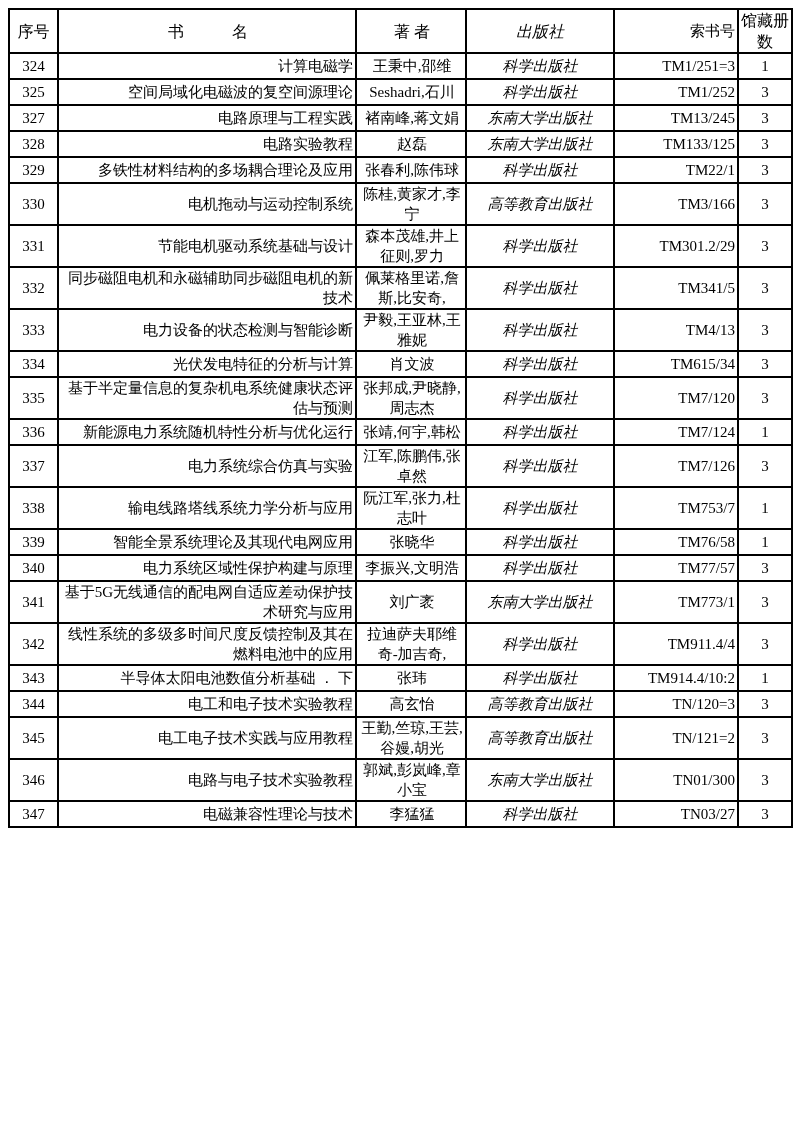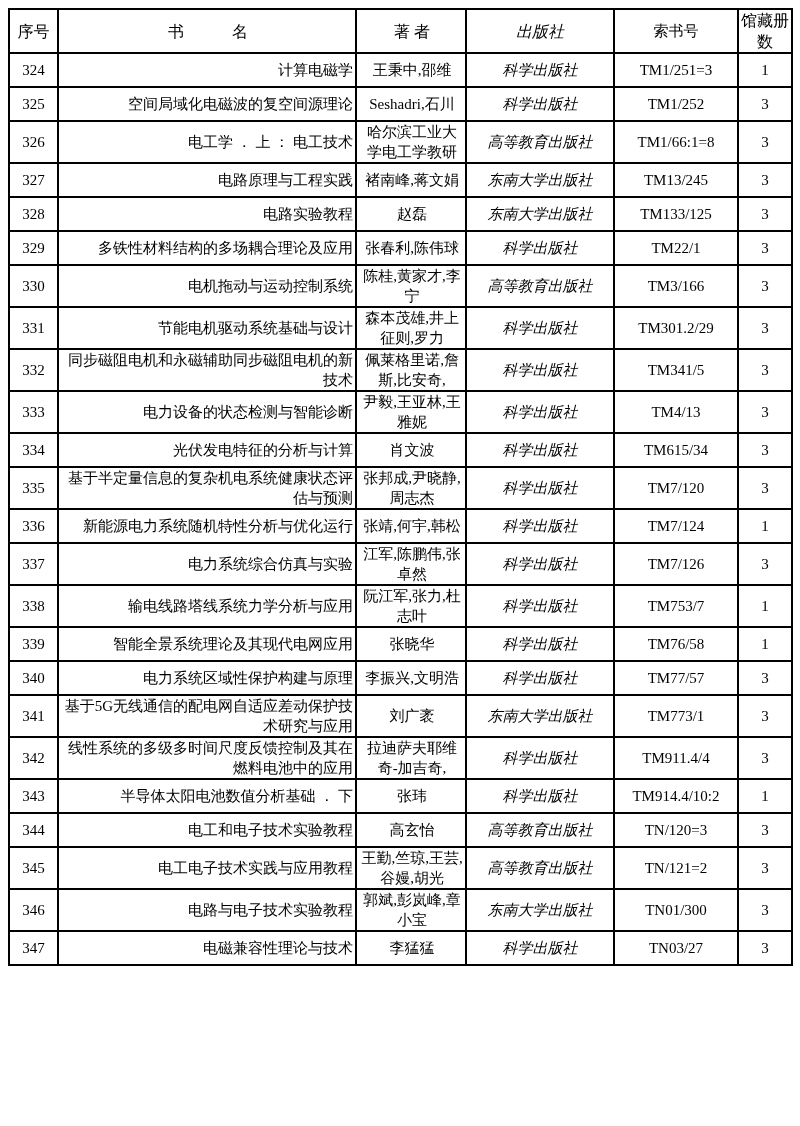--- a/index.html
+++ b/index.html
@@ -9,26 +9,26 @@
   }
   .sheet{position:absolute;left:8px;top:8px;}
   table{border-collapse:collapse;table-layout:fixed;width:783px;}
   th,td{
     border:2px solid #000;overflow:hidden;vertical-align:middle;
     font-size:15px;line-height:20px;font-weight:normal;padding:0 2px;
     word-break:break-all;
   }
   thead tr{height:39px;}
   thead th{text-align:center;font-size:16px;line-height:21px;}
-  tbody tr{height:34px;}
+  tbody tr{height:26px;}
   .col-seq{text-align:center;}
   .col-title{text-align:right;padding-left:4px;}
   .col-author{text-align:center;padding-left:4px;}
   .col-publisher{text-align:center;font-style:italic;}
-  .col-call{text-align:center;font-size:15px;}
+  .col-call{text-align:right;font-size:15px;}
   .col-copies{text-align:center;}
 </style>
 </head>
 <body>
 
 <div class="sheet">
   <table>
     <colgroup>
       <col style="width:49px">
       <col style="width:298px">
@@ -58,28 +58,20 @@
         </tr>
         <tr>
           <td class="col-seq">325</td>
           <td class="col-title">空间局域化电磁波的复空间源理论</td>
           <td class="col-author">Seshadri,石川</td>
           <td class="col-publisher">科学出版社</td>
           <td class="col-call">TM1/252</td>
           <td class="col-copies">3</td>
         </tr>
         <tr>
-          <td class="col-seq">326</td>
-          <td class="col-title">电工学 ． 上 ： 电工技术</td>
-          <td class="col-author">哈尔滨工业大学电工学教研</td>
-          <td class="col-publisher">高等教育出版社</td>
-          <td class="col-call">TM1/66:1=8</td>
-          <td class="col-copies">3</td>
-        </tr>
-        <tr>
           <td class="col-seq">327</td>
           <td class="col-title">电路原理与工程实践</td>
           <td class="col-author">褚南峰,蒋文娟</td>
           <td class="col-publisher">东南大学出版社</td>
           <td class="col-call">TM13/245</td>
           <td class="col-copies">3</td>
         </tr>
         <tr>
           <td class="col-seq">328</td>
           <td class="col-title">电路实验教程</td>

